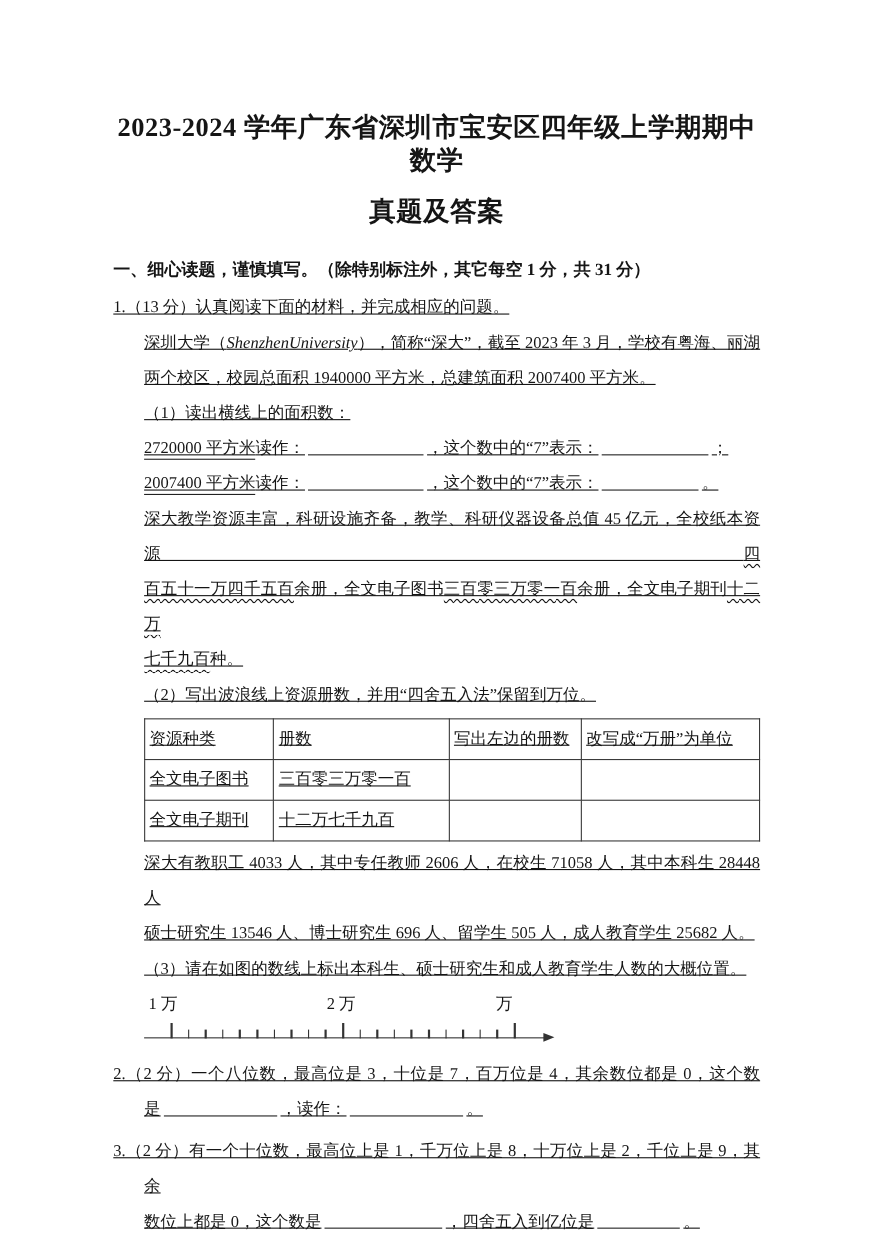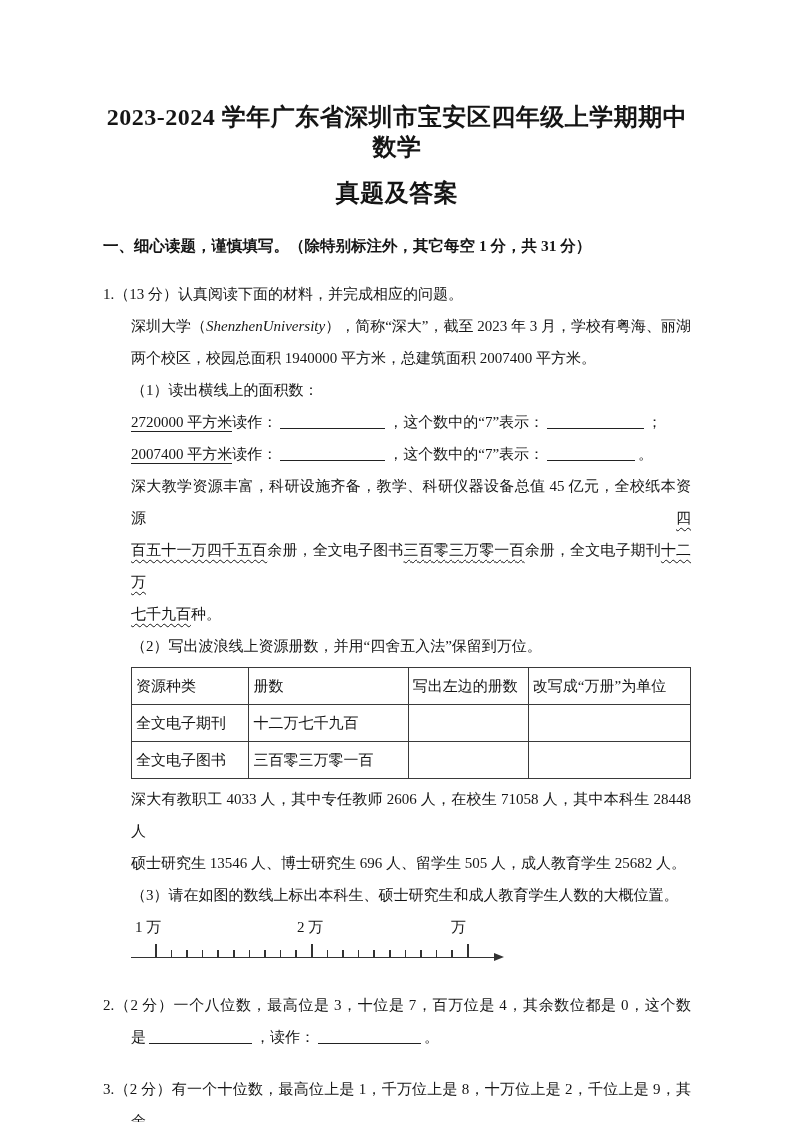--- a/index.html
+++ b/index.html
@@ -14,21 +14,21 @@
   .doc-title {
     text-align:center; font-weight:bold; font-size:24px; line-height:30px;
     letter-spacing:0.5px;
   }
   .doc-title.second { margin-top:16px; }
 
   .section-heading {
     margin-top:26px; font-weight:bold; font-size:15.5px; line-height:24px;
   }
 
-  .q { font-size:15px; line-height:32px; padding-left:28px; margin-top:20px; }
+  .q { font-size:15px; line-height:32px; padding-left:28px; margin-top:6px;text-decoration:underline; }
   .hang { text-indent:-28px; }
   .line { white-space:nowrap; }
   .jfull { text-align:justify; text-align-last:justify; white-space:normal; }
 
   .uline { border-bottom:1px solid #222; padding-bottom:1px; }
   .wavy {
     text-decoration-line:underline; text-decoration-style:wavy;
     text-decoration-thickness:1px; text-underline-offset:4px;
   }
   .blank {
@@ -90,28 +90,28 @@
 
     <table class="res-table">
       <tbody>
           <tr>
         <th style="width:21%">资源种类</th>
         <th style="width:28.5%">册数</th>
         <th style="width:21.5%">写出左边的册数</th>
         <th style="width:29%">改写成“万册”为单位</th>
       </tr>
       <tr>
-        <td>全文电子期刊</td>
-        <td>十二万七千九百</td>
+        <td>全文电子图书</td>
+        <td>三百零三万零一百</td>
         <td></td>
         <td></td>
       </tr>
       <tr>
-        <td>全文电子图书</td>
-        <td>三百零三万零一百</td>
+        <td>全文电子期刊</td>
+        <td>十二万七千九百</td>
         <td></td>
         <td></td>
       </tr>
     </tbody>
       </table>
 
     <div class="jfull">深大有教职工 4033 人，其中专任教师 2606 人，在校生 71058 人，其中本科生 28448 人</div>
     <div class="line">硕士研究生 13546 人、博士研究生 696 人、留学生 505 人，成人教育学生 25682 人。</div>
 
     <div class="line">（3）请在如图的数线上标出本科生、硕士研究生和成人教育学生人数的大概位置。</div>

